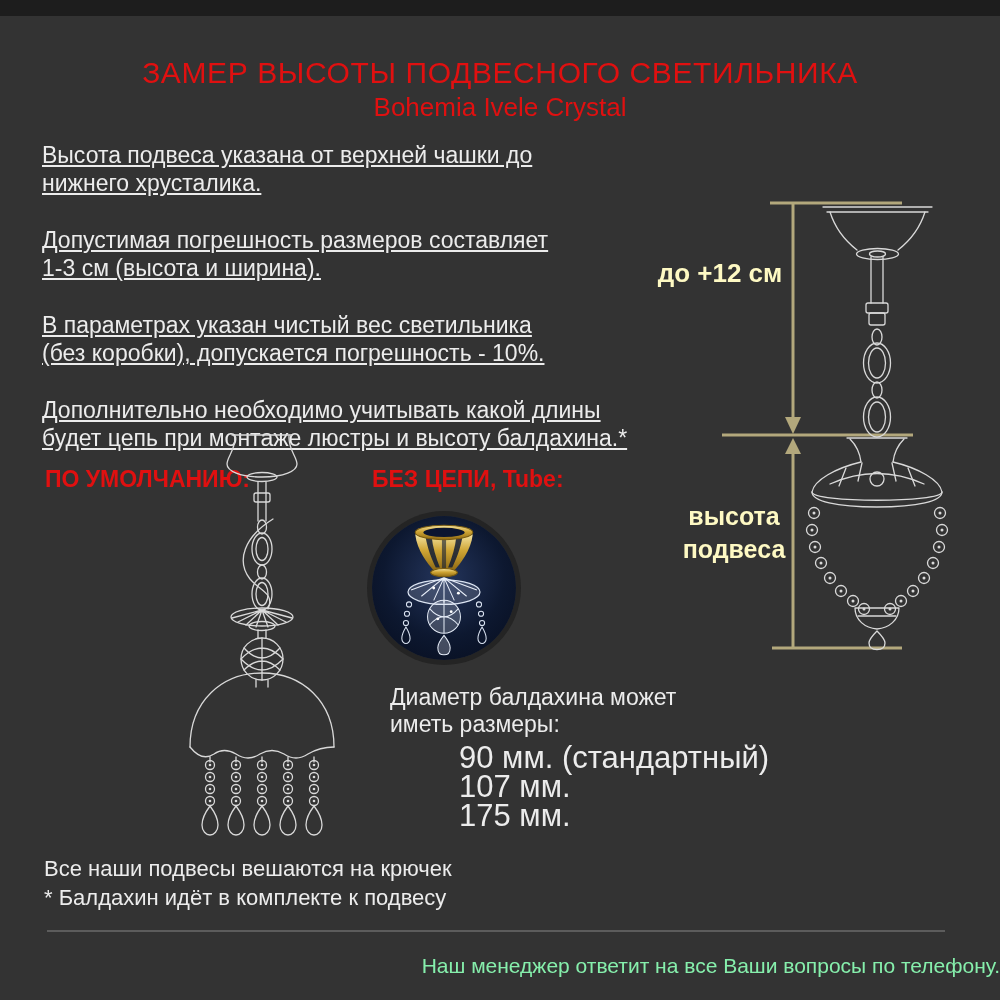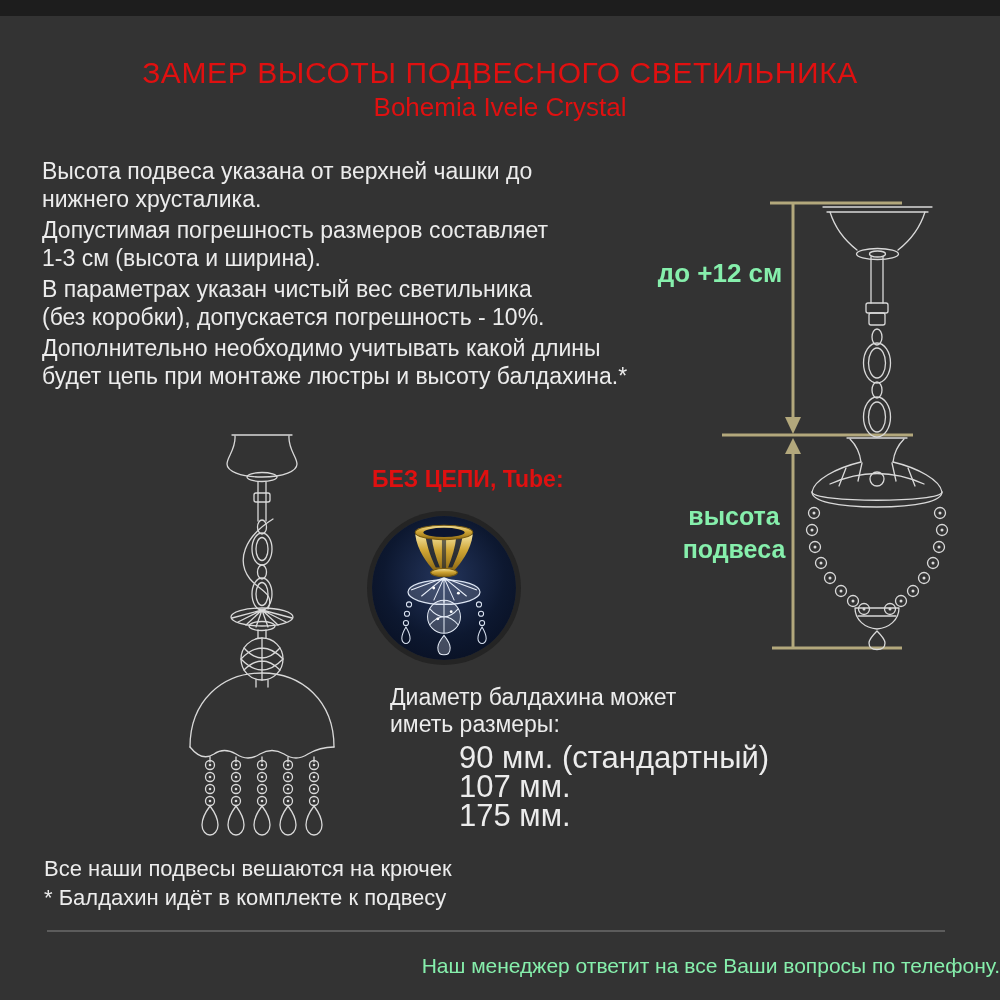--- a/index.html
+++ b/index.html
@@ -4,29 +4,29 @@
 <style>
   html,body{margin:0;padding:0;background:#1d1d1d;}
   .poster{position:relative;width:1000px;height:1000px;margin:16px auto;overflow:hidden;
           background:var(--background,#333333);
           font-family:"Liberation Sans",sans-serif;color:var(--text-primary,#ececec);}
   .pre{white-space:pre-line;}
   .title{position:absolute;top:40px;left:0;width:100%;text-align:center;
          font-size:30px;letter-spacing:.6px;font-weight:400;color:var(--accent-red,#e01010);}
   .subtitle{position:absolute;top:76px;left:0;width:100%;text-align:center;
          font-size:26px;font-weight:400;color:var(--accent-red,#e01010);}
-  .paragraphs{position:absolute;left:42px;top:141px;width:640px;display:flex;
-         flex-direction:column;gap:3px;font-size:23px;line-height:28px;}
+  .paragraphs{position:absolute;left:42px;top:125px;width:640px;display:flex;
+         flex-direction:column;gap:29px;font-size:23px;line-height:28px;text-decoration:underline;}
   .paragraphs p{margin:0;}
   .variant-label{position:absolute;font-size:23px;font-weight:700;color:var(--accent-red,#e01010);}
   .lbl-default{left:45px;top:450px;}
   .lbl-nochain{left:372px;top:450px;text-align:right;}
   .lamp-left{position:absolute;left:180px;top:413px;}
   .measure{position:absolute;left:640px;top:175px;}
-  .mlabel{position:absolute;font-weight:700;color:#86efac;text-align:center;}
+  .mlabel{position:absolute;font-weight:700;color:#fef9c3;text-align:center;}
   .allowance{left:652px;top:242px;width:136px;font-size:26px;}
   .hlabel{left:660px;top:484px;width:148px;font-size:25px;line-height:33px;}
   .photo{position:absolute;left:372px;top:500px;width:144px;height:144px;border-radius:50%;
          background:radial-gradient(circle at 50% 42%, #24355c 0%, var(--photo-background,#0d1830) 55%, #060c1c 100%);
          box-shadow:0 0 0 5px rgba(18,18,18,.45);overflow:hidden;}
   .photo svg{display:block;}
   .canopy-intro{position:absolute;left:390px;top:668px;font-size:23px;line-height:27px;}
   .canopy-sizes{position:absolute;left:459px;top:727px;font-size:31px;line-height:29px;}
   .footnotes{position:absolute;left:44px;top:838px;font-size:22px;line-height:29px;}
   .divider{position:absolute;left:47px;top:914px;width:898px;height:0;
@@ -50,20 +50,21 @@
     <p class="pre">Высота подвеса указана от верхней чашки до
 нижнего хрусталика.</p>
     <p class="pre">Допустимая погрешность размеров составляет
 1-3 см (высота и ширина).</p>
     <p class="pre">В параметрах указан чистый вес светильника
 (без коробки), допускается погрешность - 10%.</p>
     <p class="pre">Дополнительно необходимо учитывать какой длины
 будет цепь при монтаже люстры и высоту балдахина.*</p>
   </div>
 
+  <div class="variant-label lbl-default">ПО УМОЛЧАНИЮ:</div>
   <div class="variant-label lbl-nochain">БЕЗ ЦЕПИ, Tube:</div>
 
   <svg class="lamp-left" width="165" height="420" viewBox="0 0 165 420">
     <defs>
       <g id="bdL">
           <circle r="4.5" class="lw"></circle>
           <circle r="1.3" fill="#d9d9d9"></circle>
         </g>
       <path id="tdL" class="lw" d="M0,0 C-6,8 -8,14 -8,19 C-8,25 -4,29 0,29 C4,29 8,25 8,19 C8,14 6,8 0,0 Z"></path>
     </defs>

